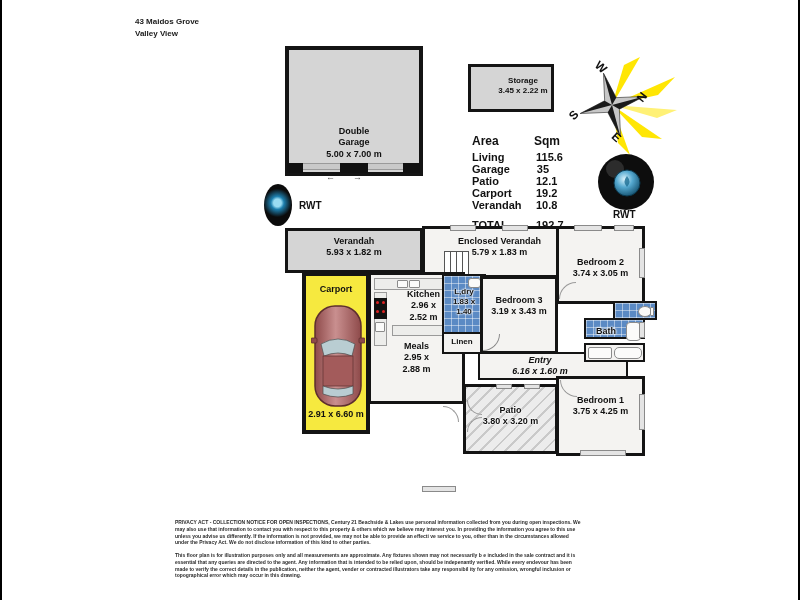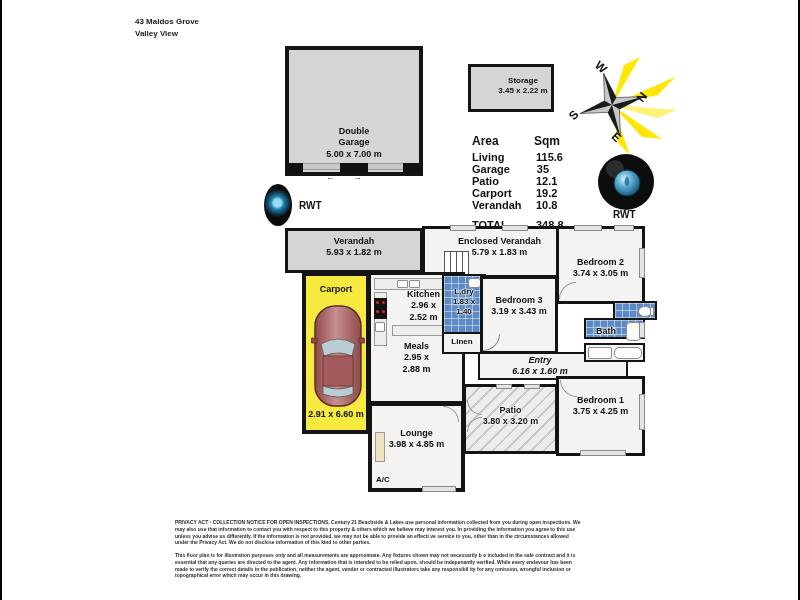--- a/index.html
+++ b/index.html
@@ -110,21 +110,21 @@
     <div class="at-row">
       <span class="at-l">Carport</span>
       <span class="at-v">19.2</span>
     </div>
     <div class="at-row">
       <span class="at-l">Verandah</span>
       <span class="at-v">10.8</span>
     </div>
     <div class="at-row at-total">
       <span class="at-l">TOTAL</span>
-      <span class="at-v">348.8</span>
+      <span class="at-v">192.7</span>
     </div>
   </div>
 
   <svg class="abs" style="left:594px;top:152px;" width="60" height="60" viewBox="0 0 60 60">
     <defs>
       <radialGradient id="ball" cx="40%" cy="35%" r="70%">
         <stop offset="0%" stop-color="#d8f2fc"></stop>
         <stop offset="45%" stop-color="#54a8cf"></stop>
         <stop offset="100%" stop-color="#14506e"></stop>
       </radialGradient>
@@ -259,28 +259,20 @@
     </div>
   </div>
 
   <div class="room hatch" style="left:461px;top:384px;width:95px;height:70px;">
     <div class="lbl t9 halo" style="left:0;right:0;top:18px;">
       <div>Patio</div>
       <div>3.80 x 3.20 m</div>
     </div>
   </div>
 
-  <div class="room" style="left:366px;top:402px;width:97px;height:90px;border-width:4px;">
-    <div class="lbl t9" style="left:0;right:0;top:22px;">
-      <div>Lounge</div>
-      <div>3.98 x 4.85 m</div>
-    </div>
-    <div class="lbl t8" style="left:4px;bottom:3px;text-align:left;">A/C</div>
-    <div class="abs" style="left:3px;top:26px;width:10px;height:30px;background:#efe3c0;border:1px solid #9a9a9a;"></div>
-  </div>
 
   <div class="win" style="left:448px;top:225px;width:26px;height:6px;"></div>
   <div class="win" style="left:500px;top:225px;width:26px;height:6px;"></div>
   <div class="win" style="left:572px;top:225px;width:28px;height:6px;"></div>
   <div class="win" style="left:612px;top:225px;width:20px;height:6px;"></div>
   <div class="win" style="left:637px;top:248px;width:6px;height:30px;"></div>
   <div class="win" style="left:637px;top:322px;width:6px;height:16px;"></div>
   <div class="win" style="left:637px;top:394px;width:6px;height:36px;"></div>
   <div class="win" style="left:578px;top:450px;width:46px;height:6px;"></div>
   <div class="win" style="left:420px;top:486px;width:34px;height:6px;"></div>

